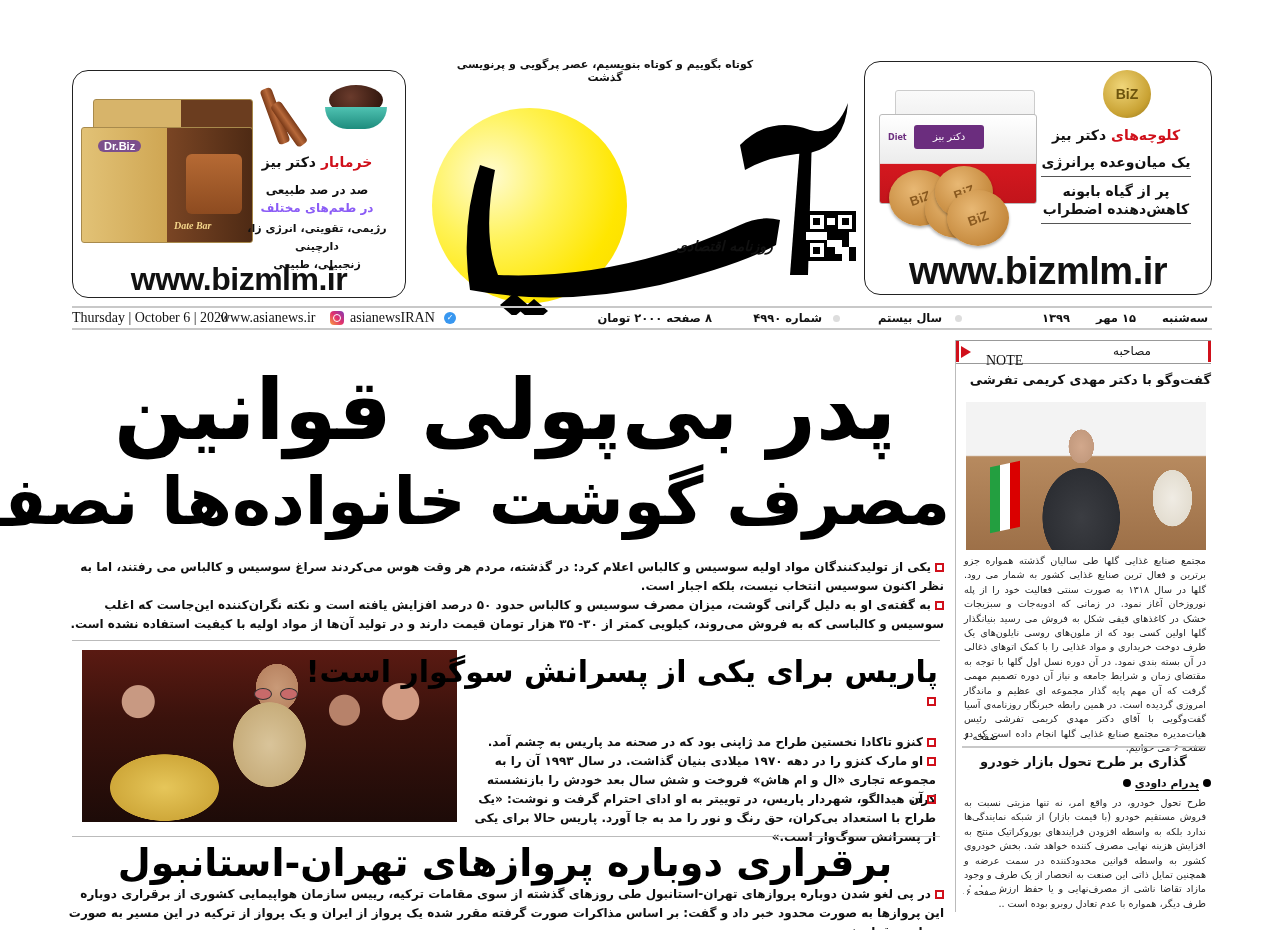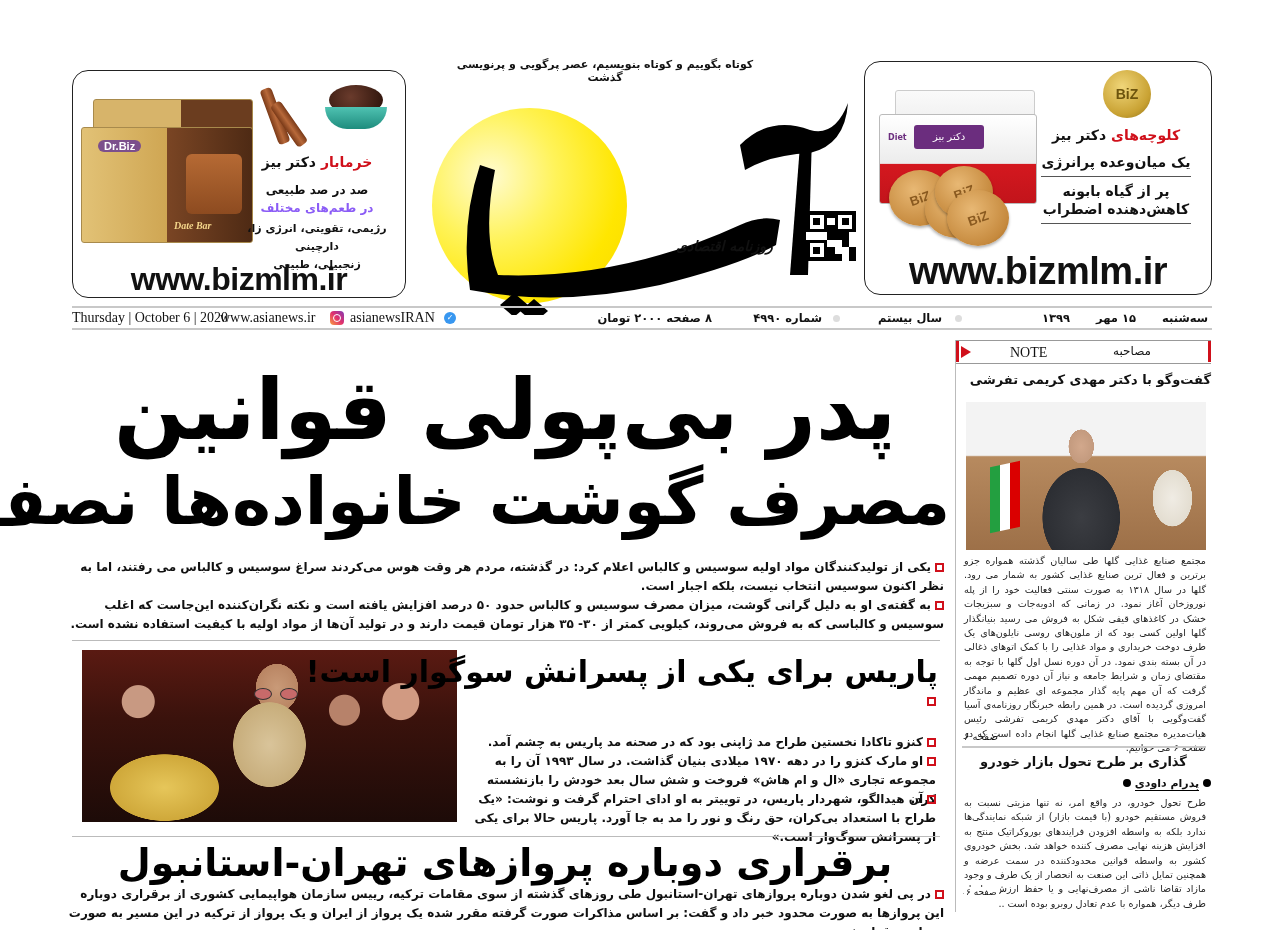--- a/index.html
+++ b/index.html
@@ -172,21 +172,21 @@
 <div class="body-text" style="left:470px;top:790px;width:466px;"><span class="bullet"></span><span>آن هیدالگو، شهردار پاریس، در توییتر به او ادای احترام گرفت و نوشت: «یک طراح با استعداد بی‌کران، حق رنگ و نور را مد به جا آورد. پاریس حالا برای یکی از پسرانش سوگ‌وار است.»</span></div>
 <div class="hr" style="left:72px;top:836px;width:868px;"></div>
 
 <div class="headline" style="left:60px;top:840px;width:890px;font-size:38px;line-height:46px;letter-spacing:-2px">برقراری دوباره پروازهای تهران-استانبول</div>
 <div class="body-text" style="left:64px;top:885px;width:880px;"><span class="bullet"></span><span>در پی لغو شدن دوباره پروازهای تهران-استانبول طی روزهای گذشته از سوی مقامات ترکیه، رییس سازمان هواپیمایی کشوری از برقراری دوباره این پروازها به صورت محدود خبر داد و گفت: بر اساس مذاکرات صورت گرفته مقرر شده یک پرواز از ایران و یک پرواز از ترکیه در این مسیر به صورت روزانه برقرار شود.</span></div>
 
 <div class="side">
   <div class="note-bar">
     <span style="position:absolute;left:0;top:0;width:3px;height:21px;background:#d0101b"></span>
     <span style="position:absolute;left:5px;top:5px;width:0;height:0;border-top:6px solid transparent;border-bottom:6px solid transparent;border-left:10px solid #d0101b"></span>
-    <span style="position:absolute;left:30px;top:4px;font-family:'Liberation Serif',serif;font-size:14px;margin-left:24px;">NOTE</span>
+    <span style="position:absolute;left:30px;top:12px;font-family:'Liberation Serif',serif;font-size:14px;">NOTE</span>
     <span style="position:absolute;right:60px;top:3px;font-size:12px;direction:rtl">مصاحبه</span>
     <span style="position:absolute;right:0;top:0;width:3px;height:21px;background:#d0101b"></span>
   </div>
   <div style="position:absolute;left:0;top:32px;width:255px;text-align:right;direction:rtl;font-weight:bold;font-size:13px;letter-spacing:-0.5px">گفت‌وگو با دکتر مهدی کریمی تفرشی</div>
 
   <div class="photo" style="left:10px;top:62px;width:240px;height:148px;background:
     radial-gradient(ellipse 55px 70px at 48% 78%, #3b3d42 0%, #2c2e33 70%, transparent 71%),
     radial-gradient(ellipse 18px 24px at 48% 30%, #d2a88c 0%, #c39a7e 70%, transparent 71%),
     radial-gradient(ellipse 28px 40px at 86% 65%, #f0ece4 0%, #e3ddd0 70%, transparent 71%),
     linear-gradient(180deg,#f3f3f3 0%,#f3f3f3 36%,#b78a5f 37%,#9d7048 100%);">

